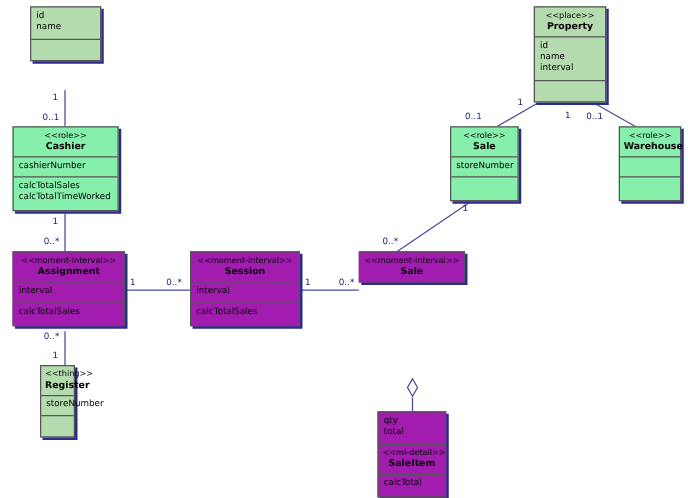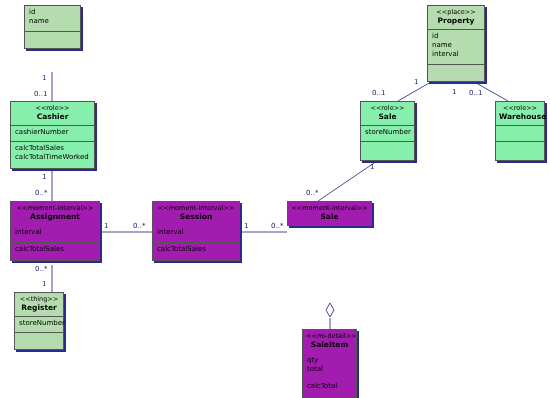--- a/index.html
+++ b/index.html
@@ -135,21 +135,21 @@
       <span class="cname">Assignment</span>
     </div>
     <div class="compartment" style="height:17px;">
       <span class="member">interval</span>
     </div>
     <div class="compartment" style="height:17px;">
       <span class="member">calcTotalSales</span>
     </div>
   </div>
 
-  <div class="uml-class green" style="left:14px; top:292px; width:50px;">
+  <div class="uml-class green" style="left:32px; top:292px; width:28px;">
     <div class="compartment head">
       <span class="stereo">&lt;&lt;thing&gt;&gt;</span>
       <span class="cname">Register</span>
     </div>
     <div class="compartment" style="height:16px;">
       <span class="member">storeNumber</span>
     </div>
     <div class="compartment" style="height:16px;"></div>
   </div>
 
@@ -167,27 +167,27 @@
   </div>
 
   <div class="uml-class pink" style="left:287px; top:201px; width:85px;">
     <div class="compartment head">
       <span class="stereo">&lt;&lt;moment-interval&gt;&gt;</span>
       <span class="cname">Sale</span>
     </div>
   </div>
 
   <div class="uml-class pink" style="left:302px; top:329px; width:55px;">
-    <div class="compartment head">
-      <span class="stereo">&lt;&lt;mi-detail&gt;&gt;</span>
-      <span class="cname">SaleItem</span>
-    </div>
     <div class="compartment" style="height:26px;">
       <span class="member">qty</span>
       <span class="member">total</span>
+    </div>
+    <div class="compartment head">
+      <span class="stereo">&lt;&lt;mi-detail&gt;&gt;</span>
+      <span class="cname">SaleItem</span>
     </div>
     <div class="compartment" style="height:17px;">
       <span class="member">calcTotal</span>
     </div>
   </div>
 
   <div class="uml-class green" style="left:427px; top:5px; width:58px;">
     <div class="compartment head">
       <span class="stereo">&lt;&lt;place&gt;&gt;</span>
       <span class="cname">Property</span>

